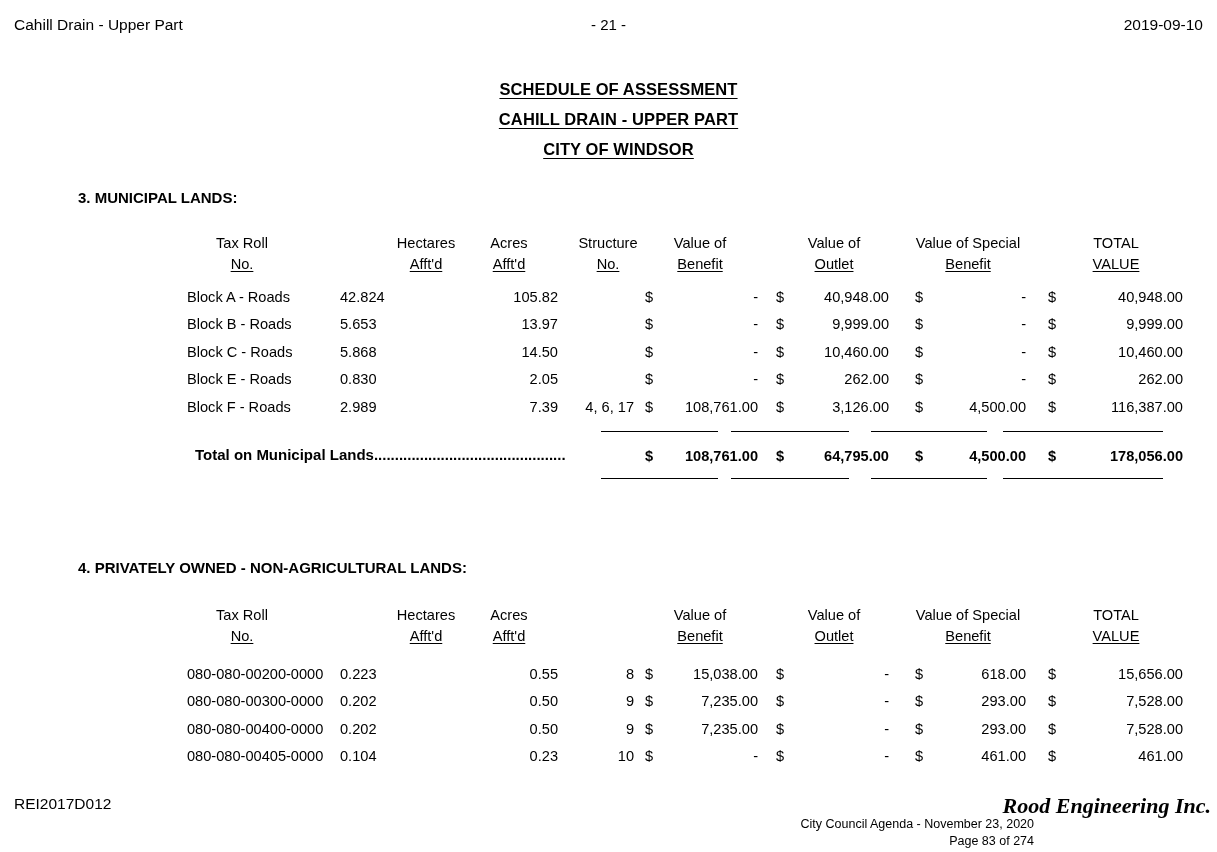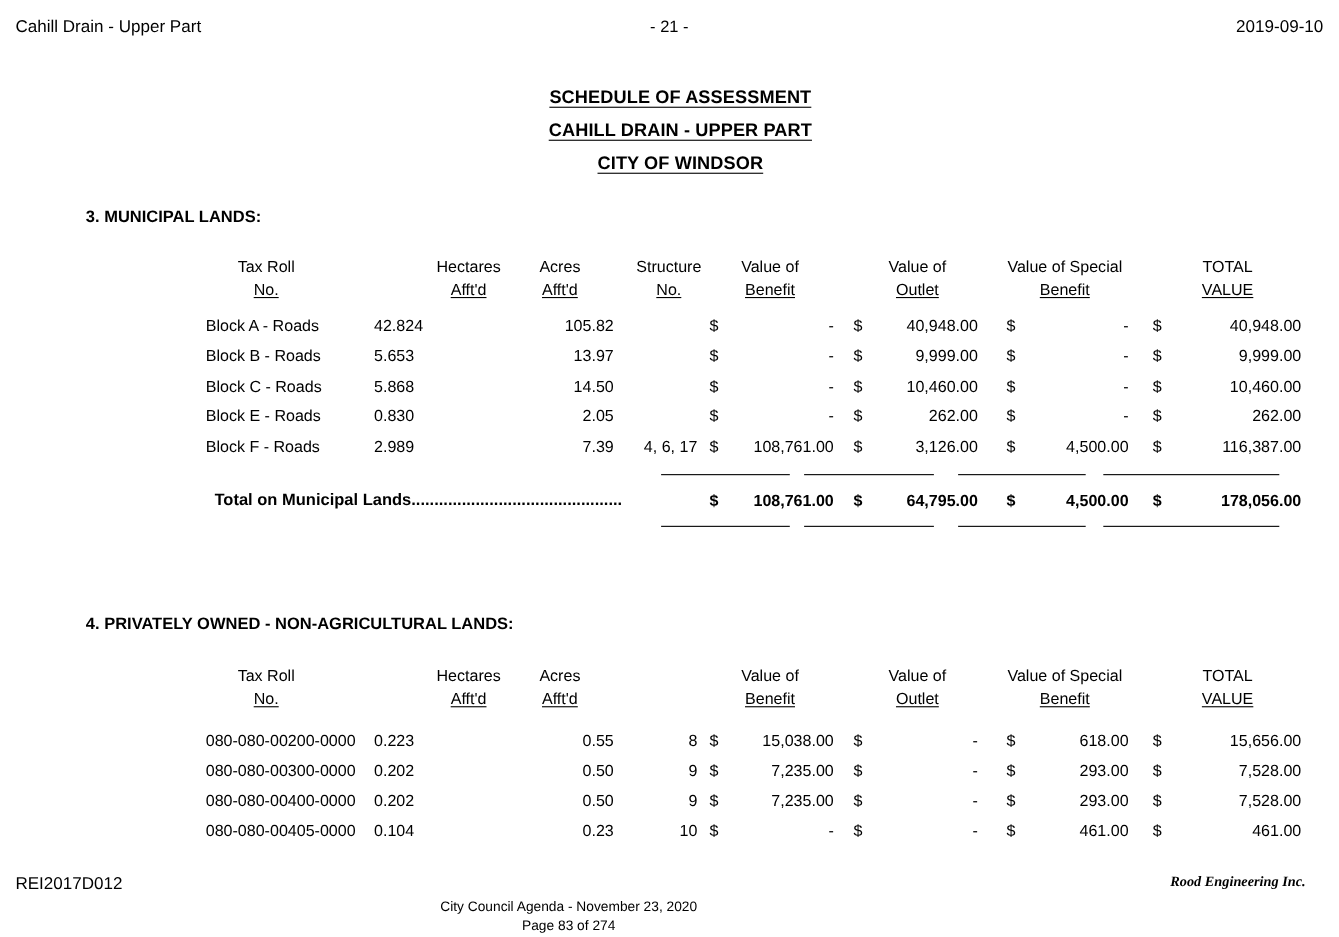--- a/index.html
+++ b/index.html
@@ -143,33 +143,33 @@
 
   
   .footer-left {
     position: absolute;
     left: 14px;
     top: 795px;
     font-size: 15.5px;
   }
   .footer-right {
     position: absolute;
-    right: 30px;
+    right: 6px;
     top: 793px;
-    font-size: 13px;
+    font-size: 22px;
     font-weight: bold;
     font-style: italic;
     font-family: "Liberation Serif", serif;
   }
   .footer-center {
     position: absolute;
     left: 0;
     top: 816px;
     width: 1034px;
-    text-align: center;
+    text-align: right;
     font-size: 12.5px;
     line-height: 17px;
   }
 </style>
 </head>
 <body>
 
 <div class="run-head">
   <div class="left">Cahill Drain - Upper Part</div>
   <div class="center">- 21 -</div>

